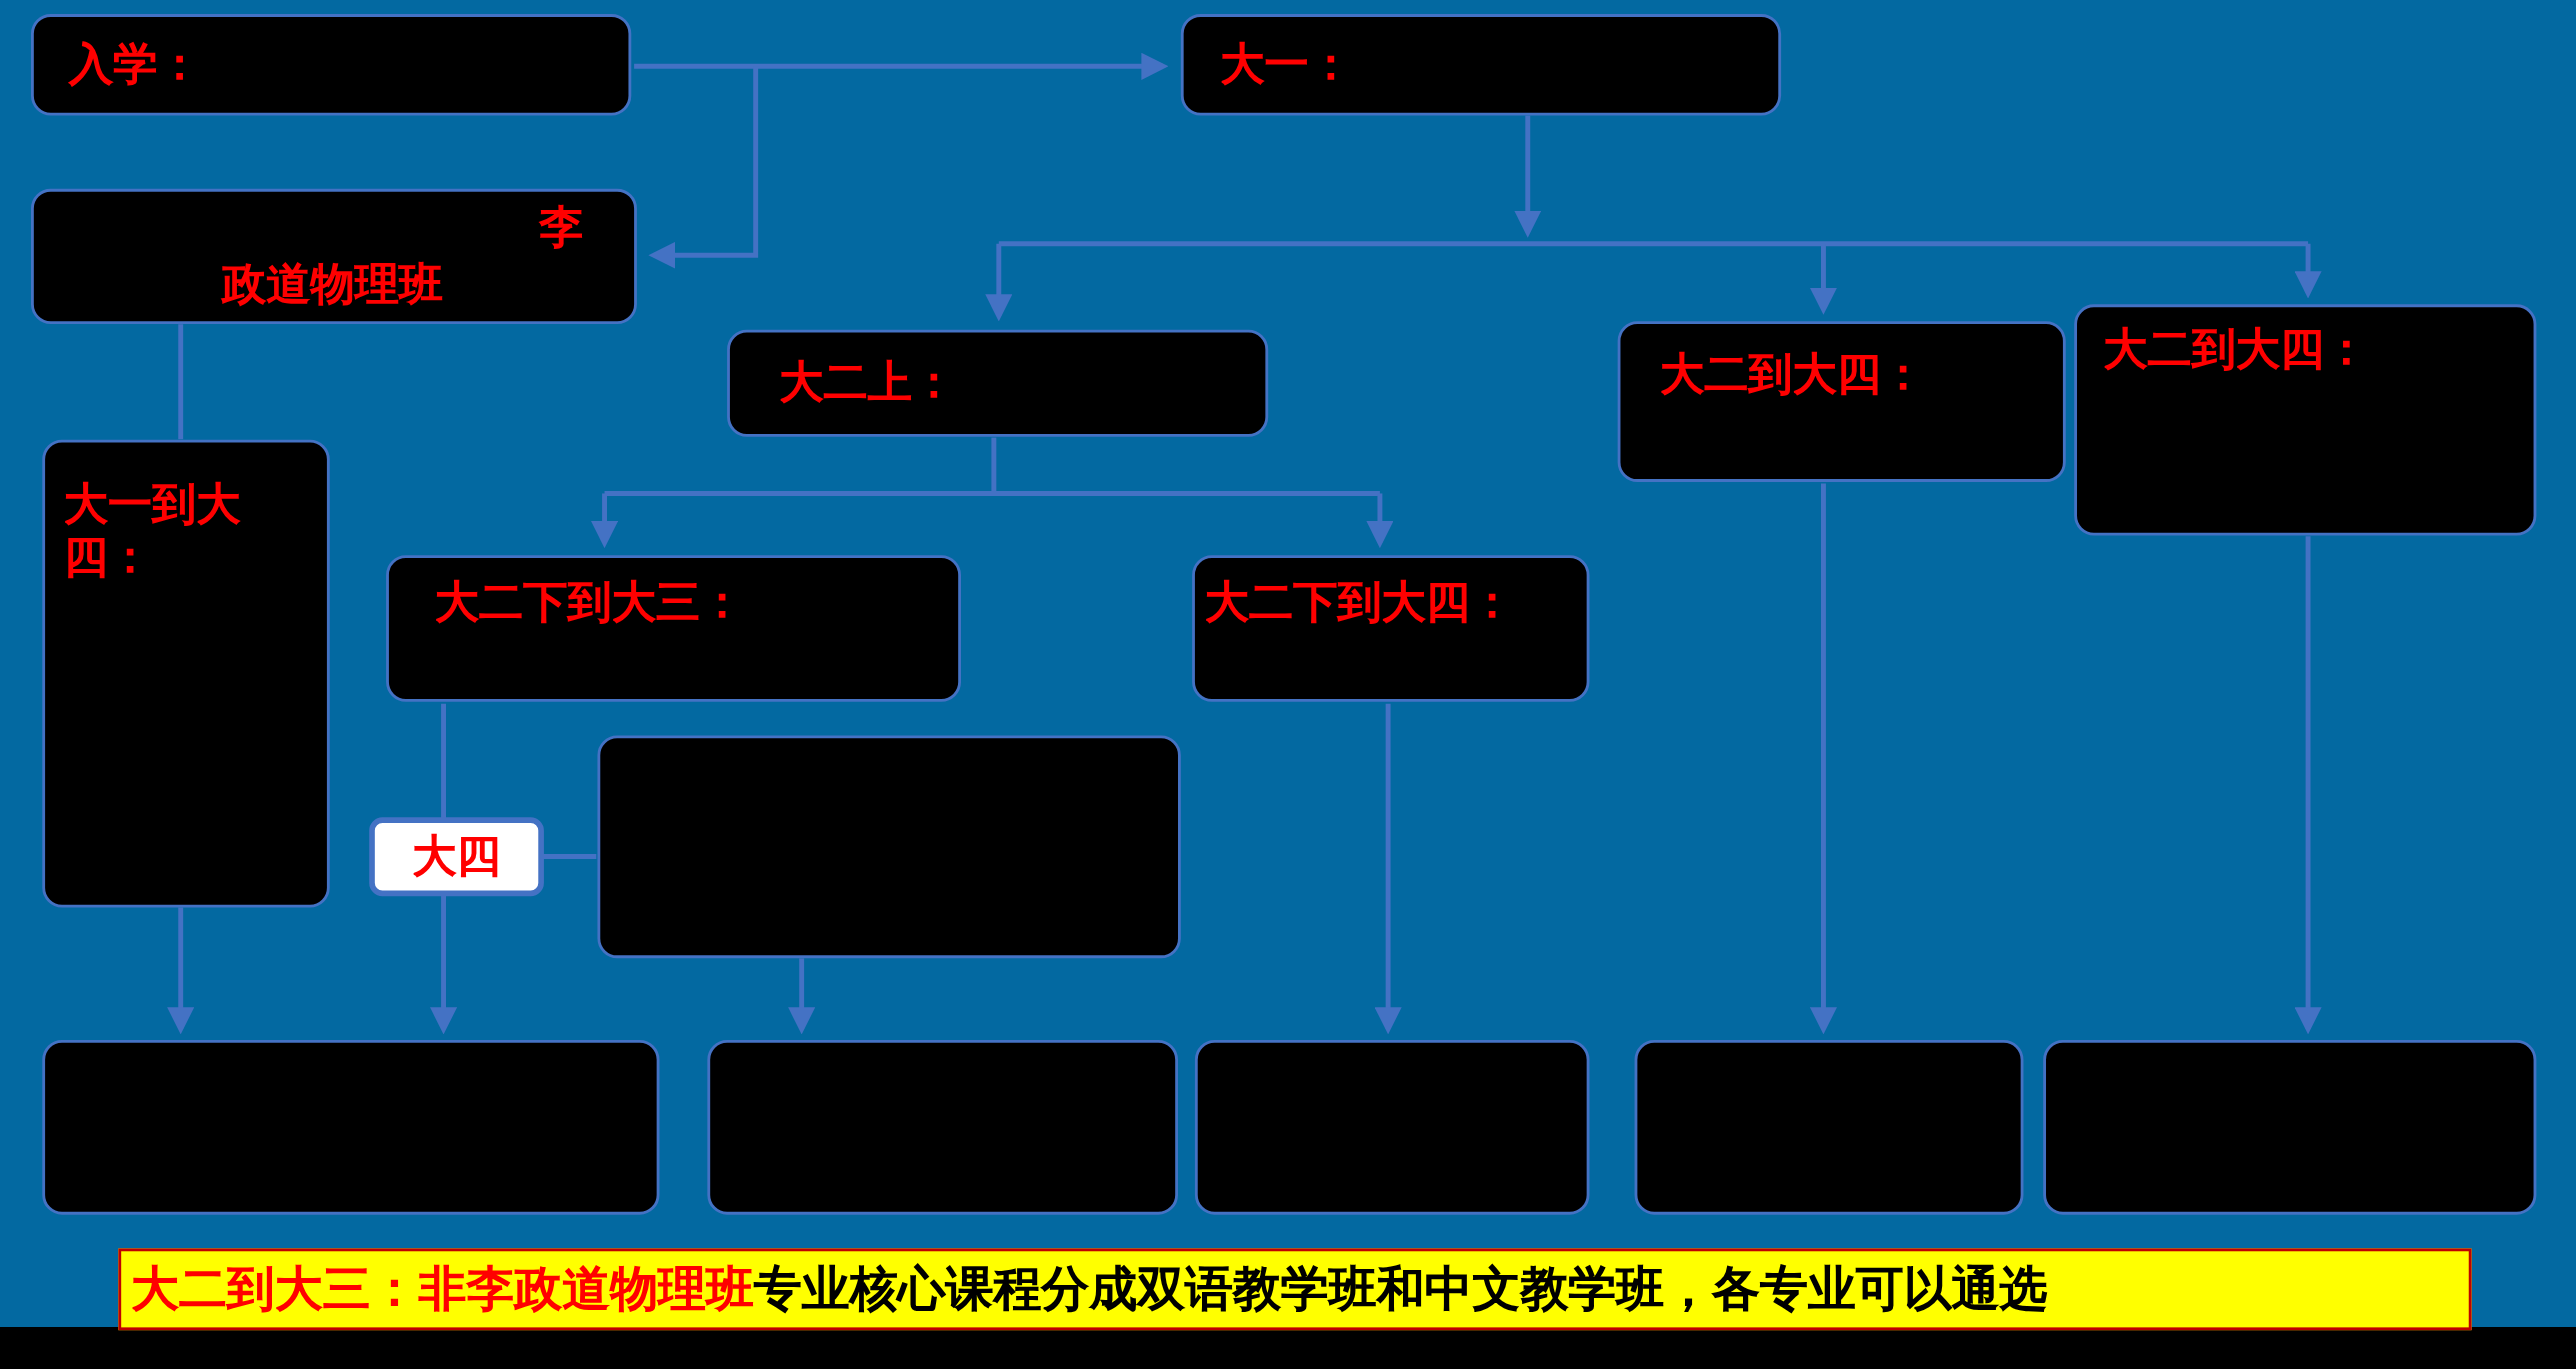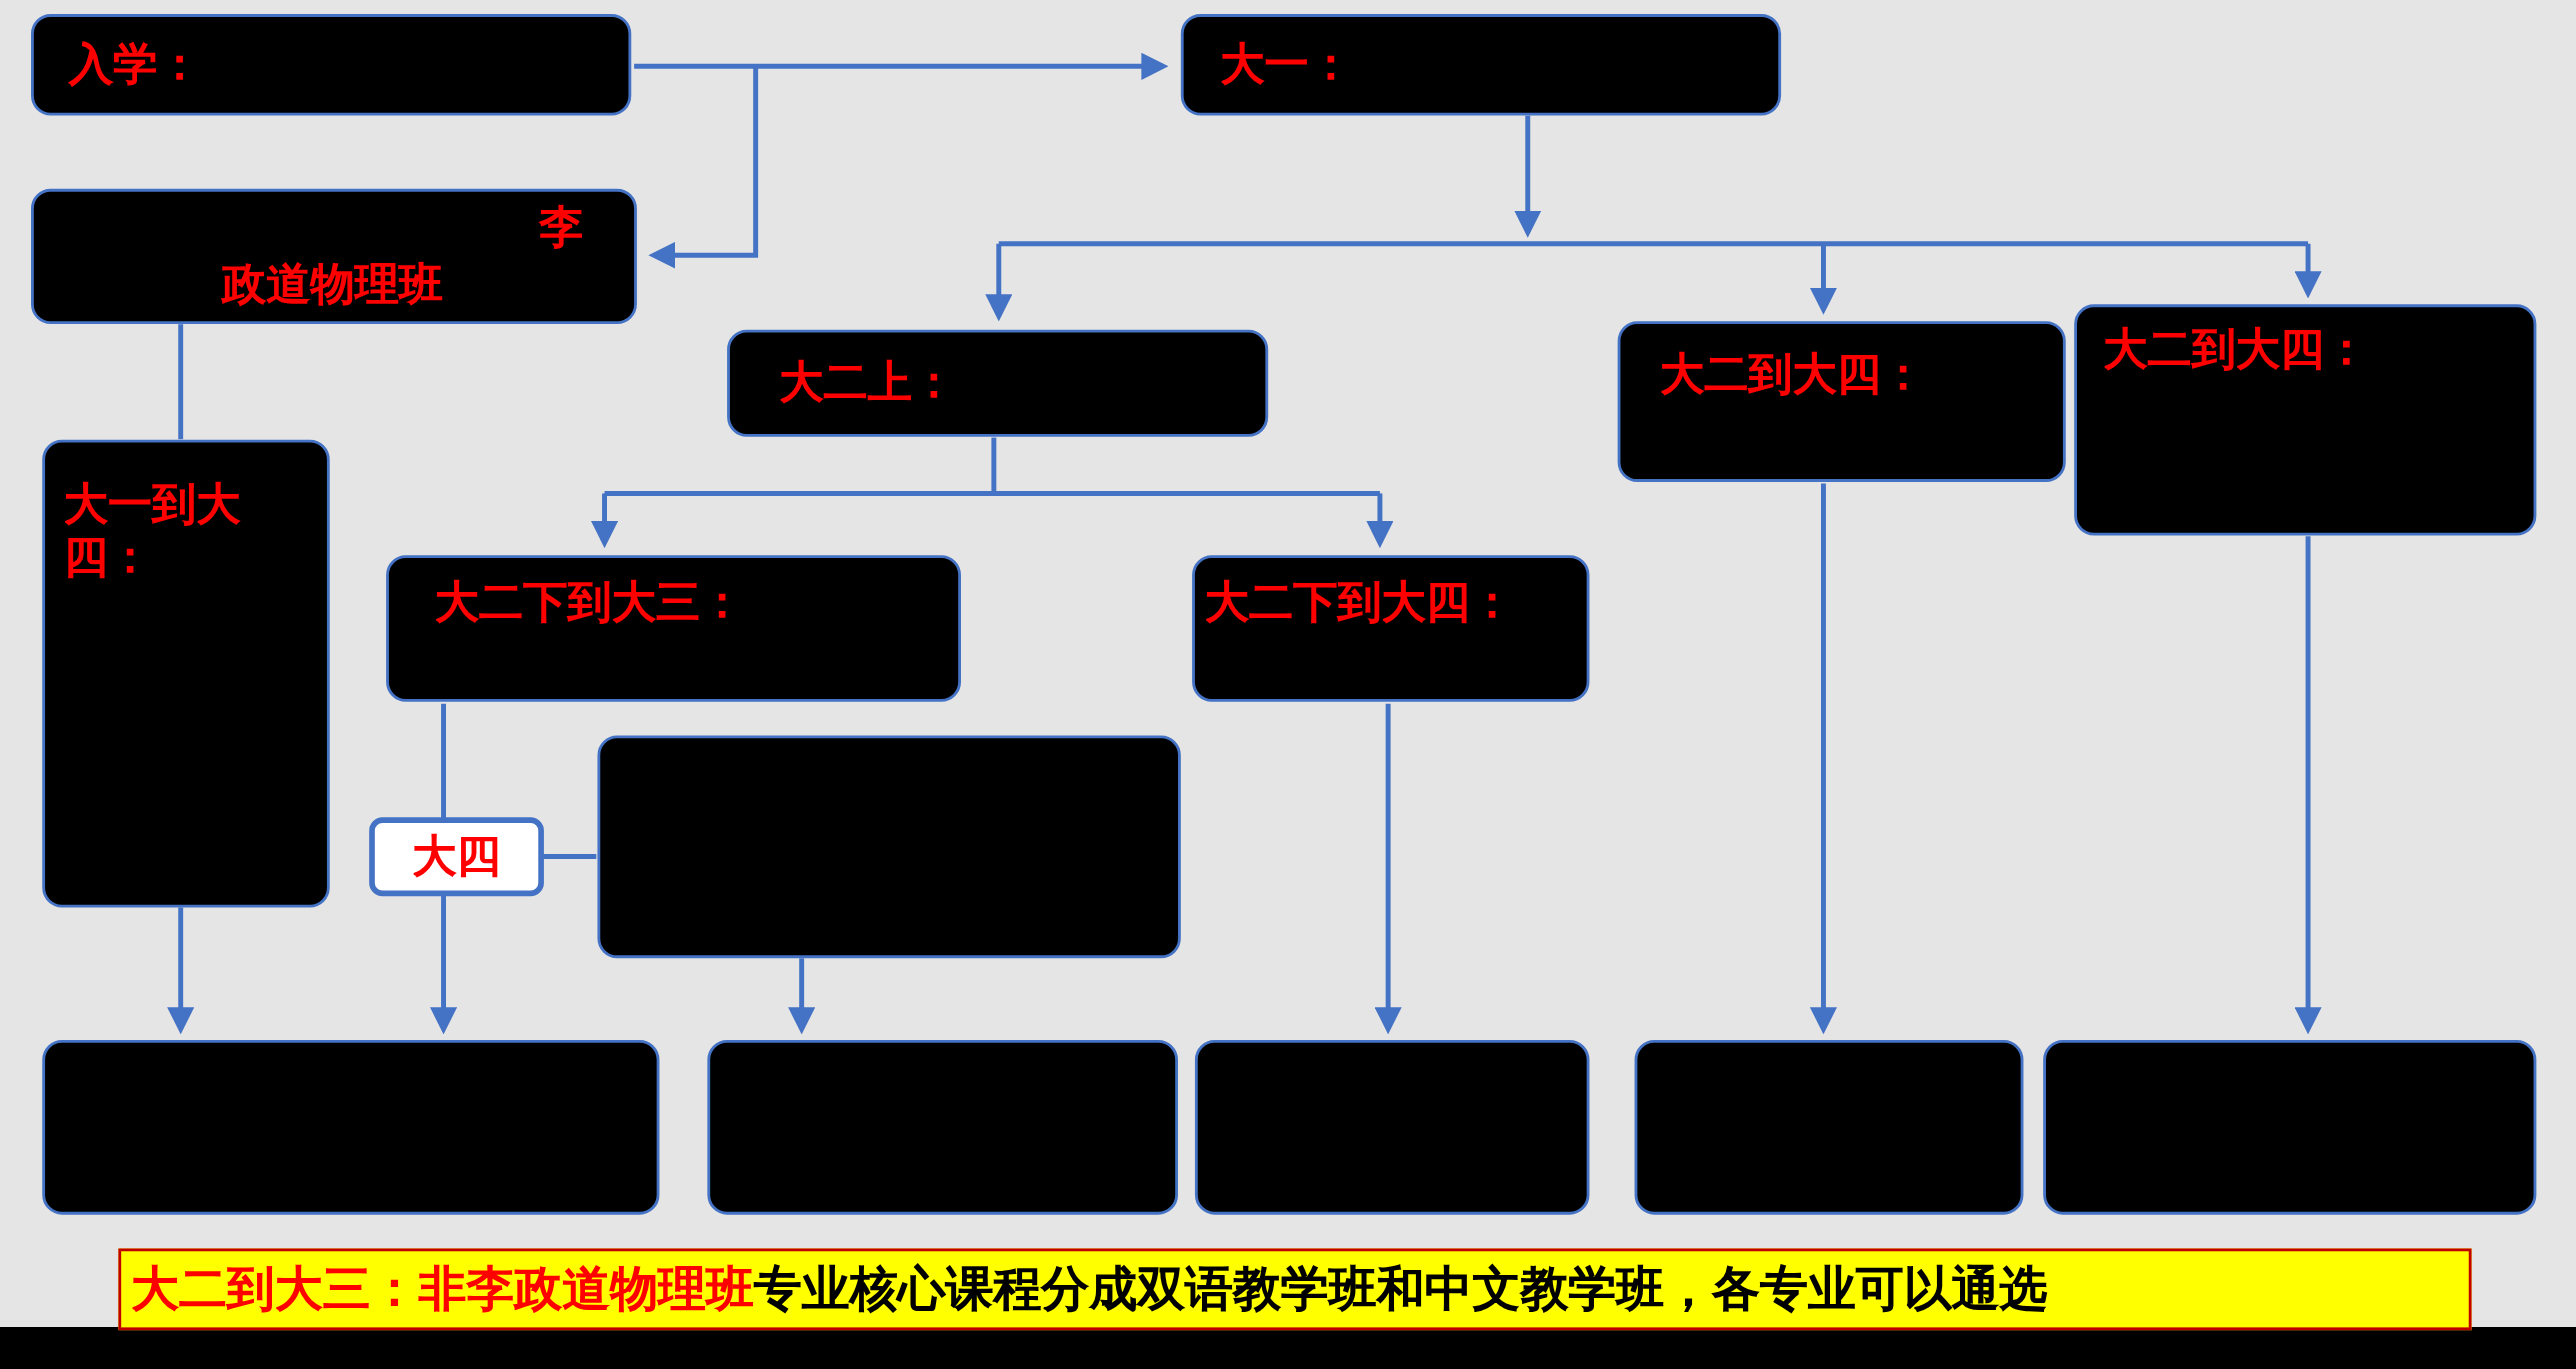--- a/index.html
+++ b/index.html
@@ -7,21 +7,21 @@
     padding: 0;
     background: #000000;
     width: 2576px;
     height: 1369px;
     overflow: hidden;
   }
   .stage {
     position: relative;
     width: 2576px;
     height: 1327px;
-    background: #e5e5e5;
+    background: #0369a1;
   }
   .canvas {
     position: absolute;
     top: 0; left: 0;
     width: 914px;
     height: 486px;
     transform: scale(2.8182);
     transform-origin: top left;
     font-family: "DejaVu Sans", sans-serif;
     font-weight: bold;

